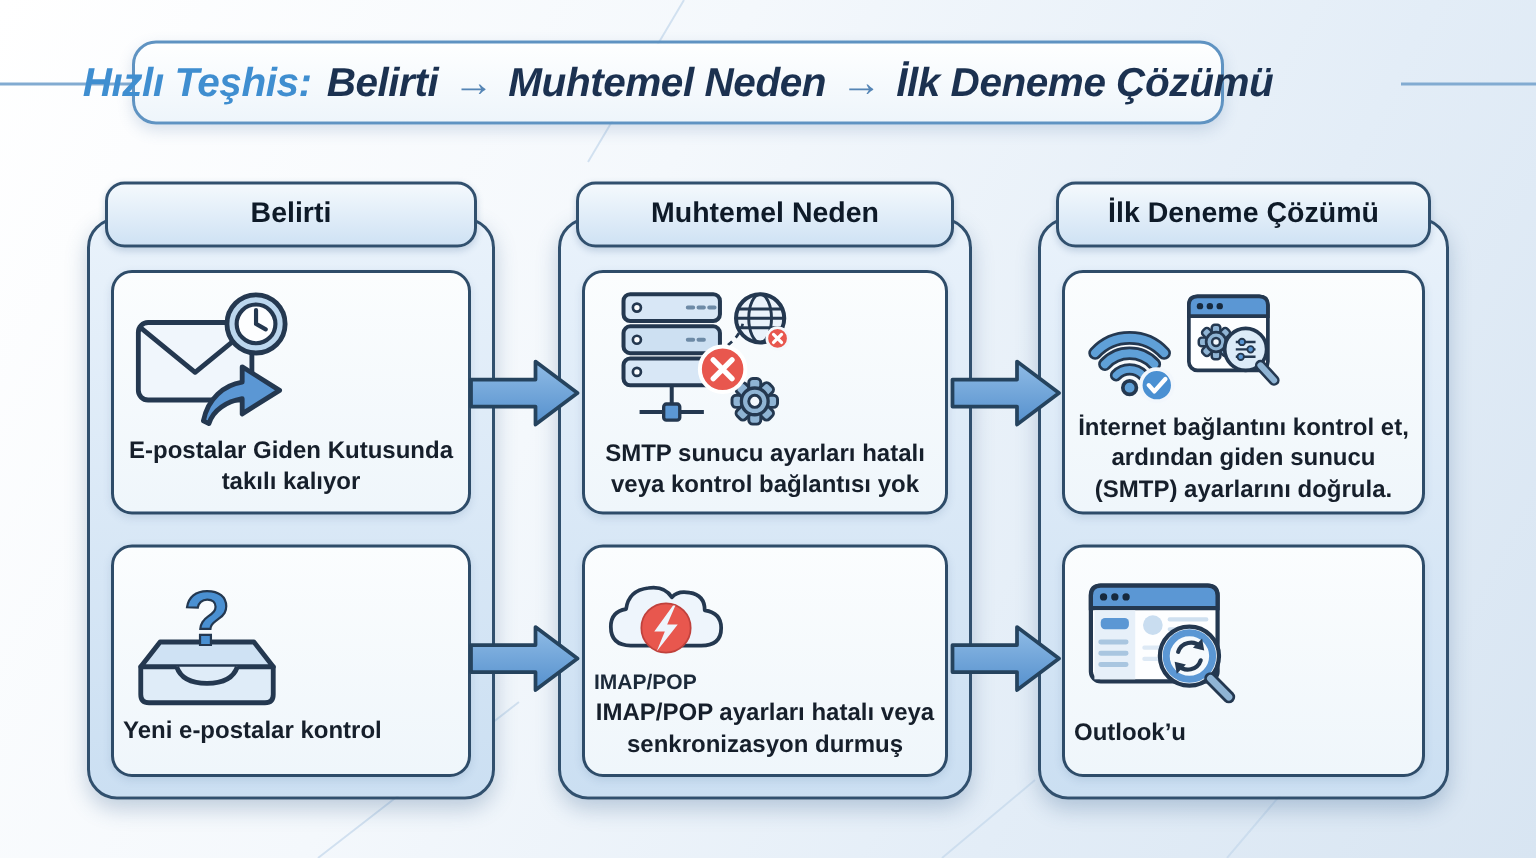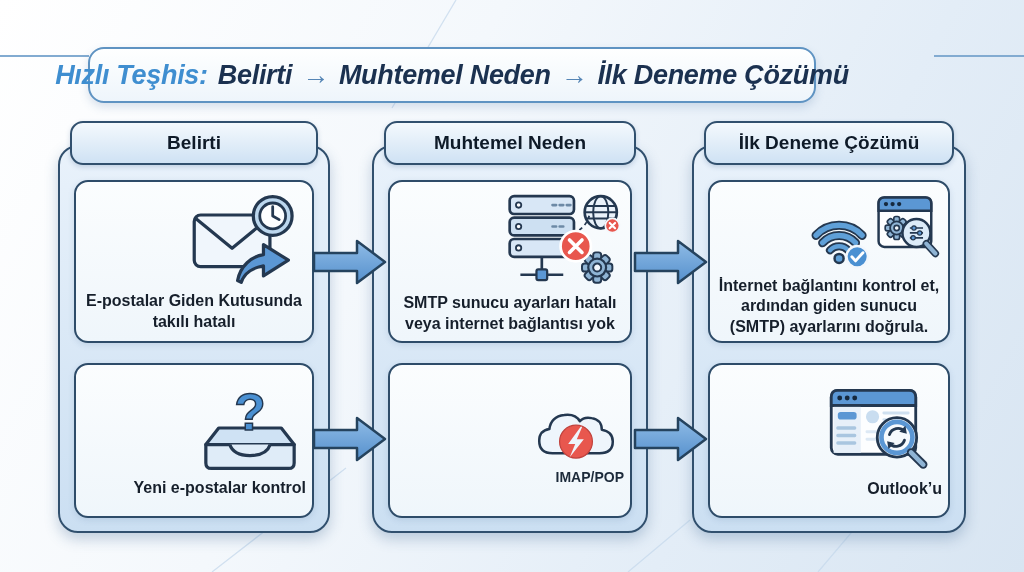--- a/index.html
+++ b/index.html
@@ -17,21 +17,21 @@
   
   .conn-line{position:absolute;top:55px;height:2px;background:#82abd1;z-index:1;}
   #line-left{left:0;width:89px;}
   #line-right{left:934px;width:90px;}
   #title-box{
     position:absolute;left:88px;top:27px;width:728px;height:56px;
     background:linear-gradient(180deg,#feffff 0%,#eef5fb 100%);
     border:2px solid #5f93c2;border-radius:16px;
     box-shadow:0 4px 10px rgba(70,110,160,.20);
     display:flex;align-items:center;justify-content:center;
-    z-index:2;box-sizing:border-box;white-space:nowrap;margin-top:20px;
+    z-index:2;box-sizing:border-box;white-space:nowrap;
   }
   #title-box .t{font-style:italic;font-weight:700;font-size:27px;letter-spacing:-.3px;}
   .t-hl{color:#3f8ed0;margin-right:10px;}
   .t-dark{color:#1b3150;}
   .t-arrow{color:#5585b5;margin:0 10px;font-weight:700;}
 
   
   .column{
     position:absolute;top:145px;height:388px;box-sizing:border-box;
     background:linear-gradient(180deg,#e9f2fb 0%,#cbdff2 100%);
@@ -48,21 +48,21 @@
     border:2px solid #31506e;border-radius:13px;
     display:flex;align-items:center;justify-content:center;
     font-size:19px;font-weight:700;color:#0e1a28;
     box-shadow:0 2px 5px rgba(52,92,140,.22);
   }
   .card{
     position:absolute;left:14px;right:14px;box-sizing:border-box;
     background:linear-gradient(180deg,#fbfdfe 0%,#eff6fb 100%);
     border:2px solid #2e4c69;border-radius:14px;
     box-shadow:0 2px 6px rgba(52,92,140,.15);
-    display:flex;flex-direction:column;align-items:flex-end;justify-content:center;
+    display:flex;flex-direction:column;align-items:flex-start;justify-content:center;
     padding:4px 6px;gap:4px;
   }
   .card.row-1{top:33px;height:163px;}
   .card.row-2{top:216px;height:155px;}
   .card-text{
     font-size:16px;font-weight:700;color:#161f2b;text-align:center;line-height:1.28;
     max-width:242px;
   }
   .icon-label{font-size:14px;font-weight:700;color:#1c2a3a;margin-top:-4px;}
 
@@ -105,21 +105,21 @@
 
     <div class="card row-1">
       <svg width="122" height="96" viewBox="0 0 130 104">
         <rect x="10" y="26" width="82" height="56" rx="7" fill="#f0f6fc" stroke="#243850" stroke-width="3.5"></rect>
         <path d="M12 30 L51 62 L90 30" fill="none" stroke="#243850" stroke-width="3.5" stroke-linejoin="round"></path>
         <circle cx="95" cy="27" r="21" fill="#bcd7ee" stroke="#243850" stroke-width="3.5"></circle>
         <circle cx="95" cy="27" r="14" fill="#fdfeff" stroke="#243850" stroke-width="3"></circle>
         <path d="M95 27 V17 M95 27 L102 31" fill="none" stroke="#243850" stroke-width="3" stroke-linecap="round"></path>
         <path d="M57 97 C60 81 72 71 85 69 L85 58 L112 75 L85 92 L85 81 C74 83 64 89 61 99 Z" fill="#5b97d4" stroke="#243850" stroke-width="3.5" stroke-linejoin="round"></path>
       </svg>
-      <div class="card-text">E-postalar Giden Kutusunda takılı hatalı</div>
+      <div class="card-text">E-postalar Giden Kutusunda takılı kalıyor</div>
     </div>
 
     <div class="card row-2">
       <svg width="112" height="92" viewBox="0 0 120 100">
         <path d="M26 50 L94 50 L108 68 L12 68 Z" fill="#cfe2f4" stroke="#243850" stroke-width="3.5" stroke-linejoin="round"></path>
         <path d="M12 68 H108 V88 Q108 94 102 94 H18 Q12 94 12 88 Z" fill="#dfecf8" stroke="#243850" stroke-width="3.5" stroke-linejoin="round"></path>
         <path d="M38 68 Q42 80 60 80 Q78 80 82 68" fill="#dfecf8" stroke="#243850" stroke-width="3.5"></path>
         <text x="60" y="52" text-anchor="middle" font-size="56" font-weight="bold" fill="#4a90d2" stroke="#243850" stroke-width="1.6">?</text>
       </svg>
       <div class="card-text">Yeni e-postalar kontrol</div>
@@ -150,30 +150,31 @@
           <rect x="-17" y="-4.5" width="34" height="9" rx="3" fill="#8fb4d4" stroke="#243850" stroke-width="2.2"></rect>
           <rect x="-17" y="-4.5" width="34" height="9" rx="3" fill="#8fb4d4" stroke="#243850" stroke-width="2.2" transform="rotate(45)"></rect>
           <rect x="-17" y="-4.5" width="34" height="9" rx="3" fill="#8fb4d4" stroke="#243850" stroke-width="2.2" transform="rotate(90)"></rect>
           <rect x="-17" y="-4.5" width="34" height="9" rx="3" fill="#8fb4d4" stroke="#243850" stroke-width="2.2" transform="rotate(135)"></rect>
           <circle r="10" fill="#8fb4d4" stroke="#243850" stroke-width="2.5"></circle>
           <circle r="4.5" fill="#f2f7fc" stroke="#243850" stroke-width="2.2"></circle>
         </g>
         <circle cx="96" cy="64" r="17" fill="#e8574e" stroke="#ffffff" stroke-width="3"></circle>
         <path d="M89 57 L103 71 M103 57 L89 71" stroke="#ffffff" stroke-width="4" stroke-linecap="round"></path>
       </svg>
-      <div class="card-text">SMTP sunucu ayarları hatalı veya internet bağlantısı yok</div>
+      <div class="card-text">SMTP sunucu ayarları hatalı veya kontrol bağlantısı yok</div>
     </div>
 
     <div class="card row-2">
       <svg width="96" height="72" viewBox="0 0 120 92">
         <path d="M30 72 Q13 72 13 56 Q13 43 26 41 Q28 25 45 23 Q59 21 65 31 Q70 25 80 27 Q93 29 93 42 Q107 44 107 57 Q107 72 90 72 Z" fill="#eef5fc" stroke="#243850" stroke-width="3.2" stroke-linejoin="round"></path>
         <circle cx="60" cy="57" r="21" fill="#e8574e" stroke="#c0413c" stroke-width="1.5"></circle>
         <path d="M66 38 L50 60 L59 60 L52 77 L70 54 L61 54 L68 38 Z" fill="#eef5fc"></path>
       </svg>
       <div class="icon-label">IMAP/POP</div>
+      <div class="card-text">IMAP/POP ayarları hatalı veya senkronizasyon durmuş</div>
     </div>
   </div>
 
   <div id="col-3" class="column">
     <div class="col-header">İlk Deneme Çözümü</div>
 
     <div class="card row-1">
       <svg width="140" height="90" viewBox="0 0 160 104">
         <path d="M12 60 A 38 38 0 0 1 68 60" fill="none" stroke="#243850" stroke-width="11" stroke-linecap="round"></path>
         <path d="M12 60 A 38 38 0 0 1 68 60" fill="none" stroke="#5fa0d8" stroke-width="6.5" stroke-linecap="round"></path>

